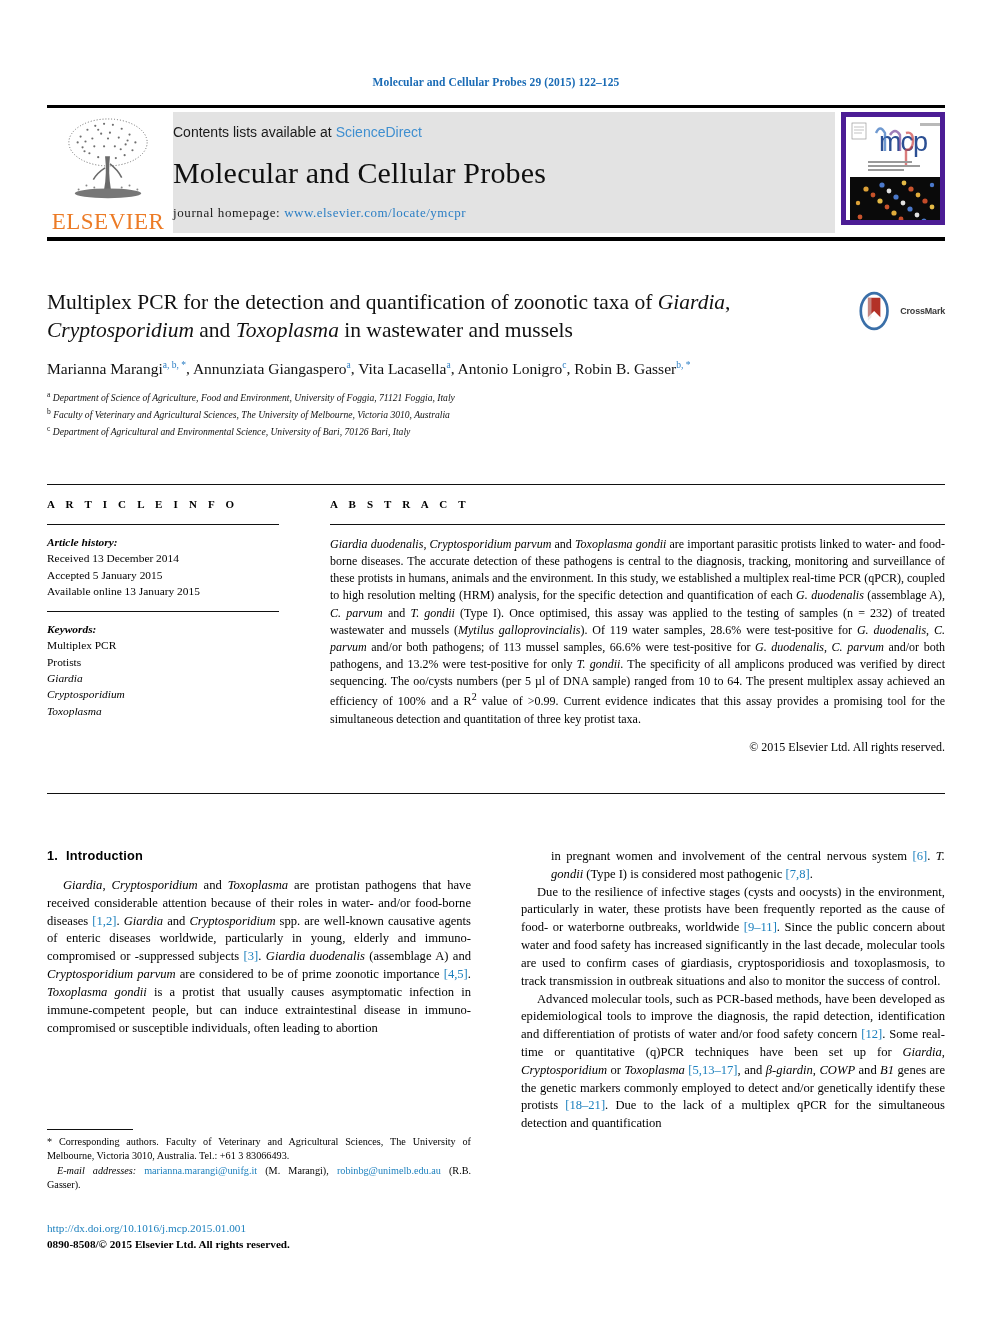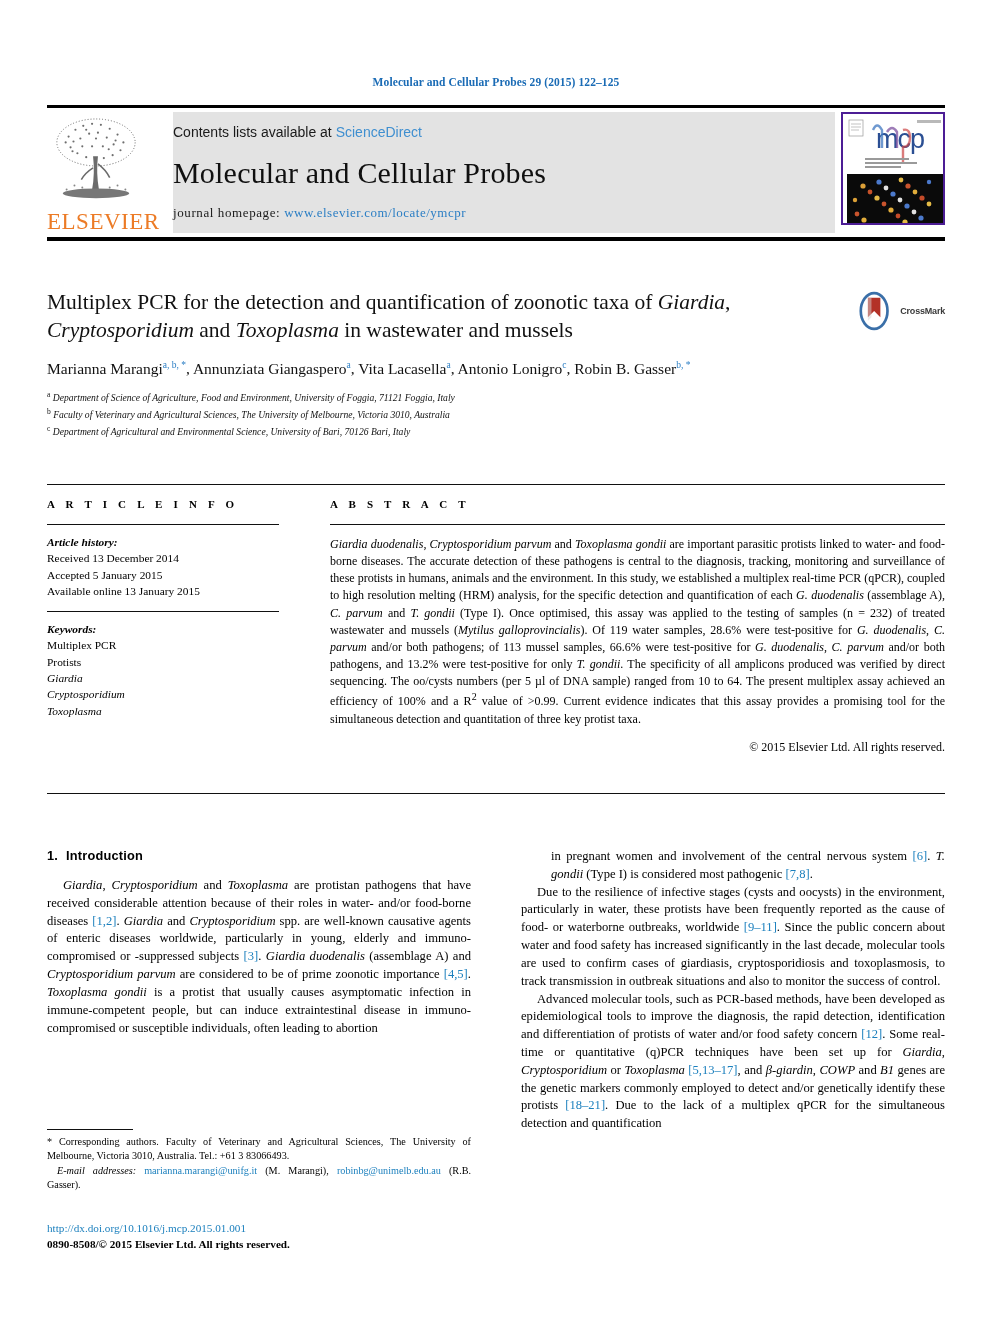--- a/index.html
+++ b/index.html
@@ -36,20 +36,21 @@
     border-top: 3px solid #000;
     border-bottom: 4px solid #000;
     display: flex;
     align-items: stretch;
   }
   .elsevier-logo {
     width: 122px;
     flex: 0 0 122px;
     display: flex;
     flex-direction: column;
+    align-items: center;
     justify-content: flex-end;
     padding-bottom: 4px;
     background: #fff;
   }
   .elsevier-tree { width: 98px; height: 92px; margin-top: 6px; }
   .elsevier-word {
     color: #ec7b26;
     font-family: "Liberation Serif", serif;
     font-size: 23px;
     letter-spacing: .5px;
@@ -81,21 +82,21 @@
   .homepage-line {
     font-family: "Liberation Serif", serif;
     font-size: 13px;
     letter-spacing: .6px;
     color: #1a1a1a;
   }
   .homepage-line .hp-url { color: #2b7ec4; letter-spacing: .5px; }
   .cover-thumb {
     width: 104px; flex: 0 0 104px;
     margin: 4px 0 12px 0;
-    border: 2px solid #4c1d95;
+    border: 5px solid #4c1d95;
     background: #14b8a6;
     overflow: hidden;
     position: relative;
   }
 
   
   .title-block { position: absolute; top: 288px; left: 47px; right: 47px; }
   .art-title {
     font-family: "Liberation Serif", serif;
     font-size: 21.5px;

